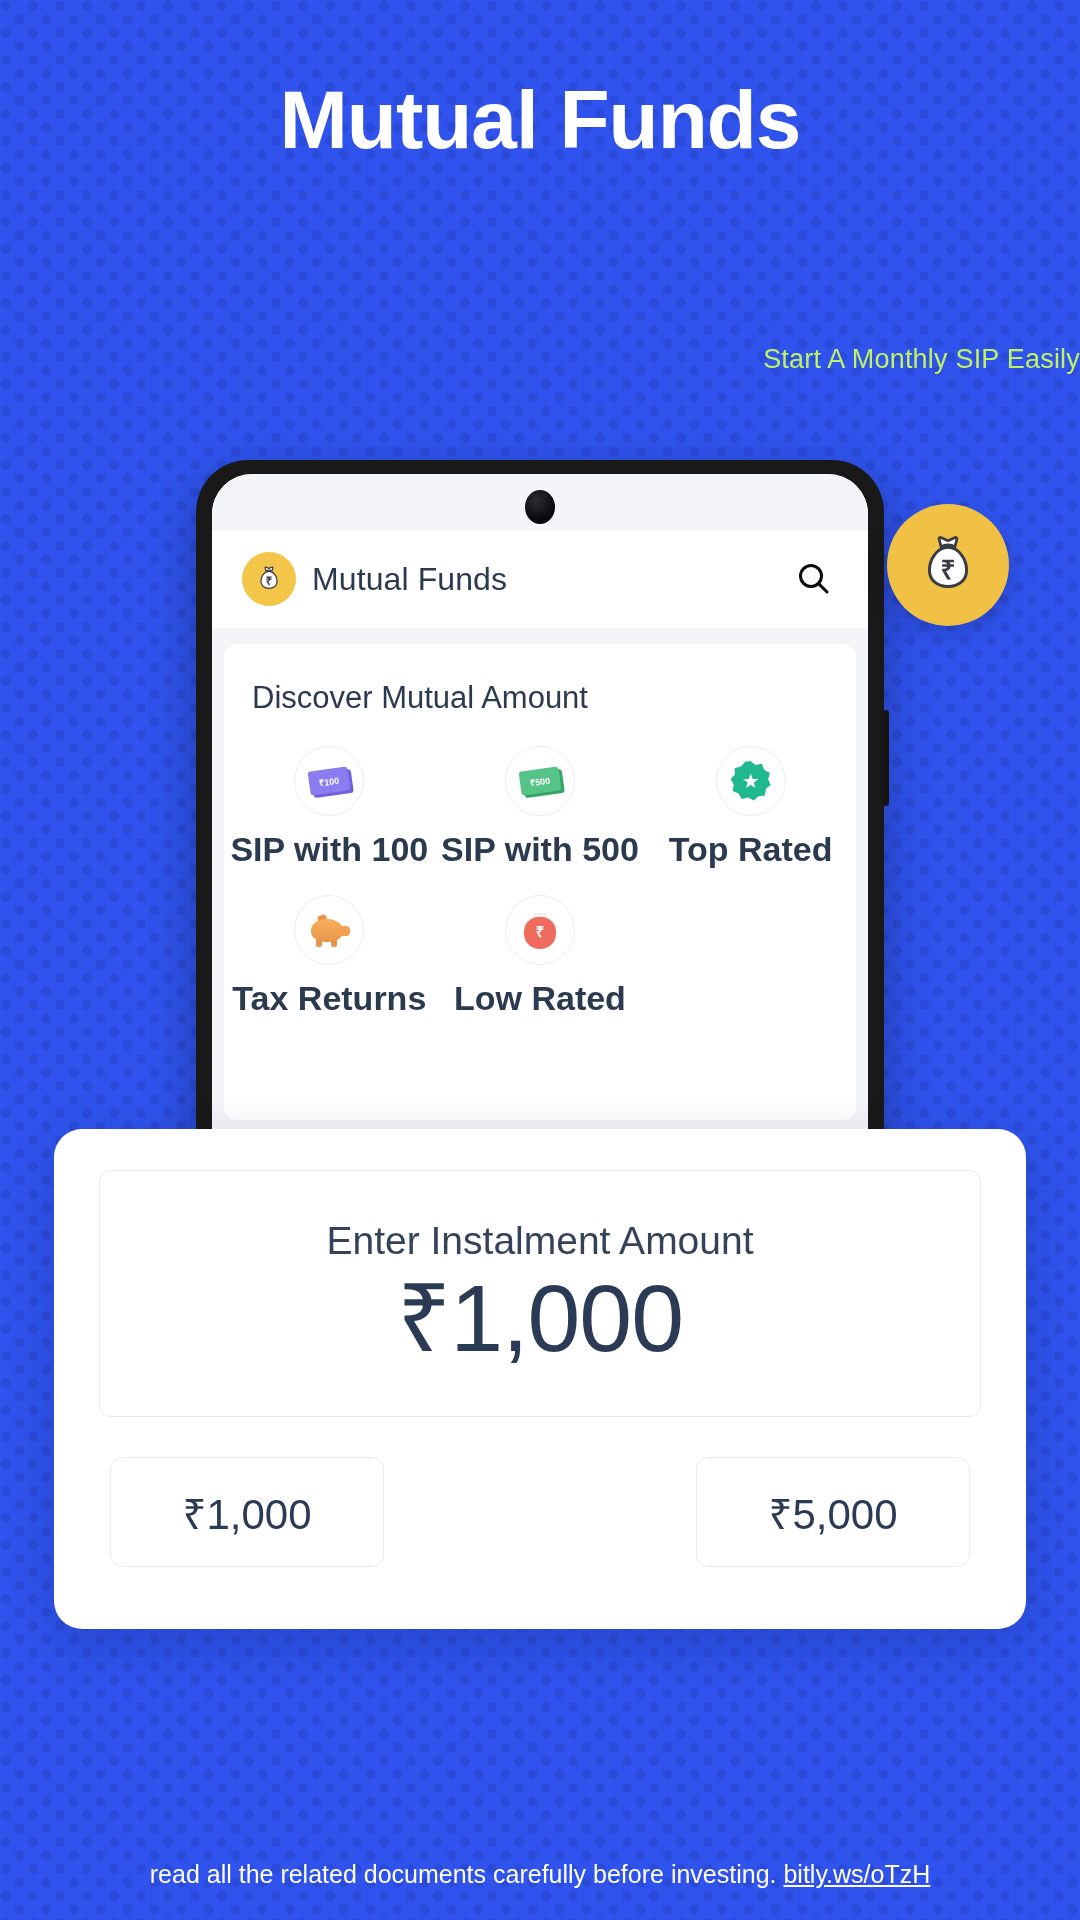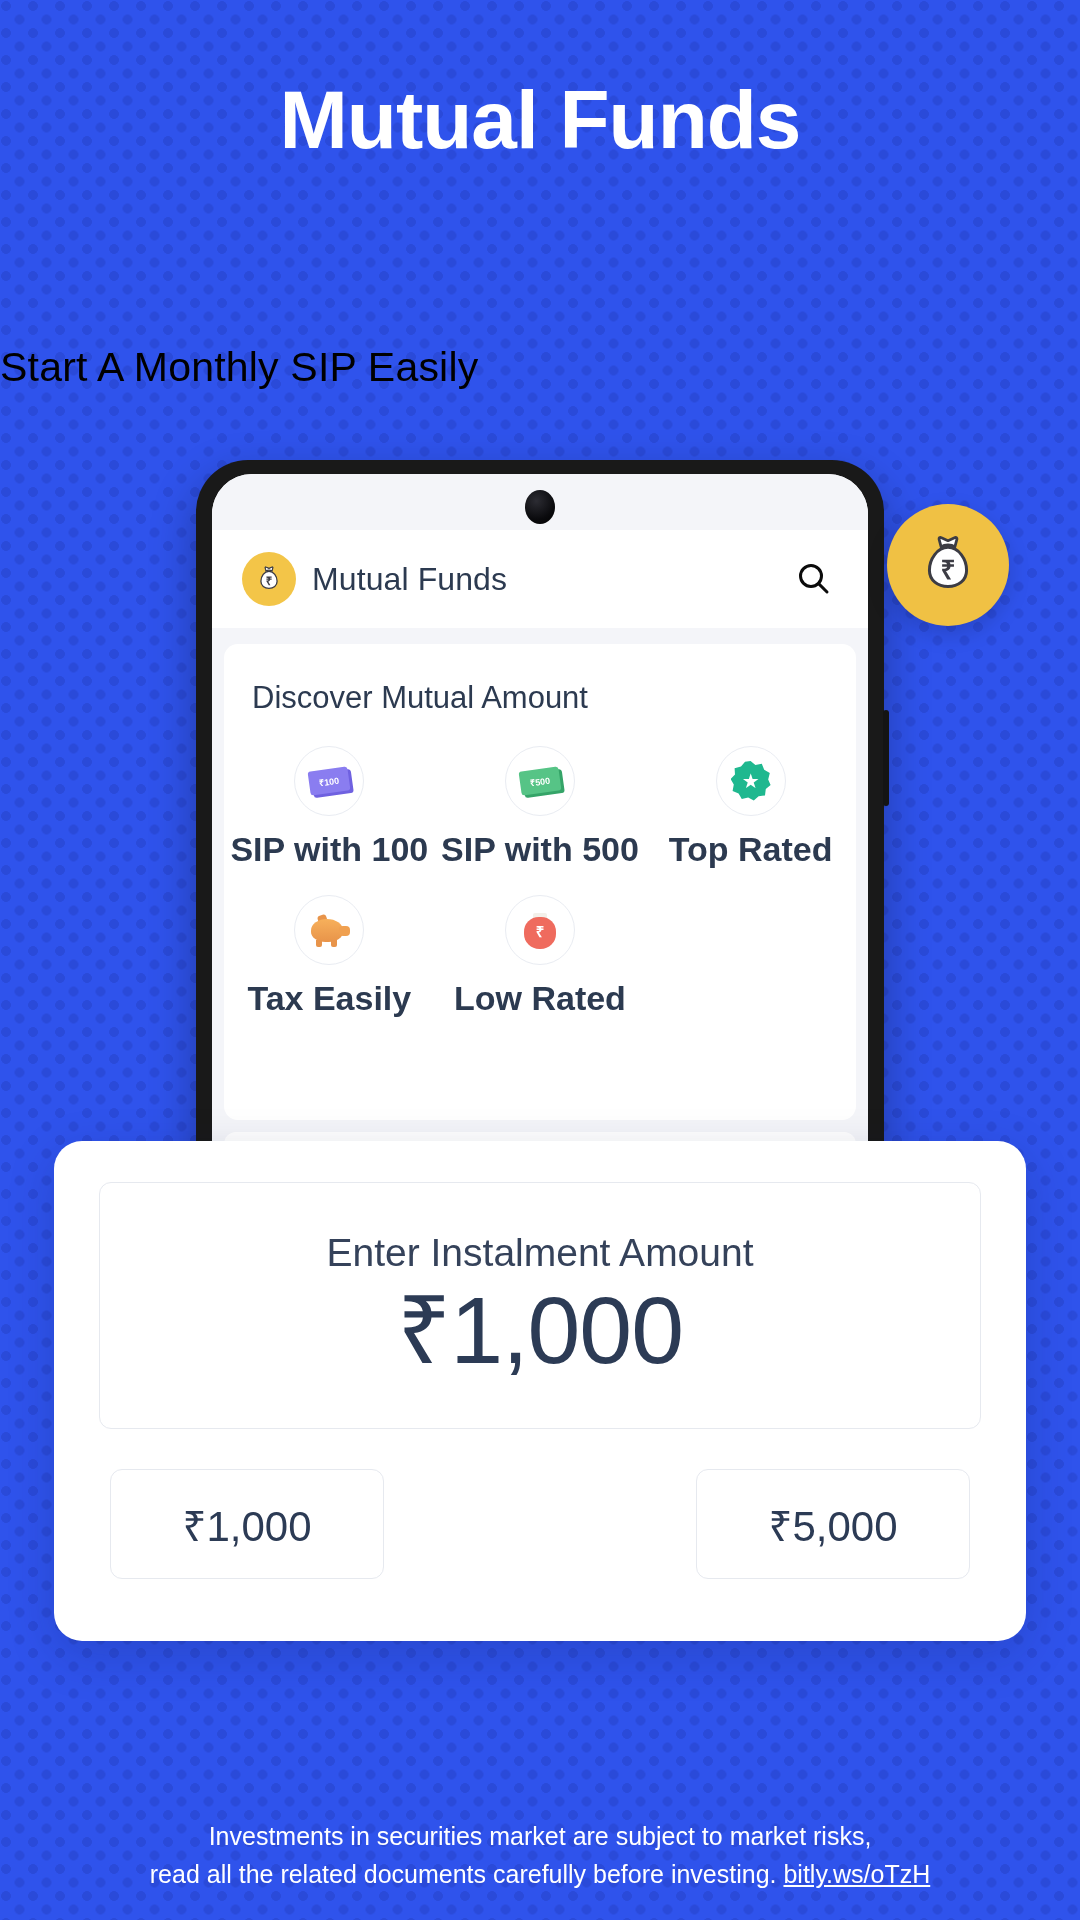--- a/index.html
+++ b/index.html
@@ -22,22 +22,22 @@
   
   #headline{
     position:absolute;left:0;right:0;top:72px;
     text-align:center;color:#ffffff;
     font-weight:bold;font-size:82px;line-height:1.18;
     letter-spacing:-1px;
   }
   #headline .ln{display:block;}
   #subhead{
     position:absolute;left:0;right:0;top:344px;
-    text-align:left;color:#000000;
-    font-size:41px;font-weight:400;letter-spacing:.2px;
+    text-align:right;color:#bef264;
+    font-size:27px;font-weight:400;letter-spacing:.2px;
   }
 
   
   #phone{
     position:absolute;left:196px;top:460px;
     width:688px;height:1010px;
     background:#191919;
     border-radius:52px;
     box-shadow:0 18px 46px rgba(0,0,0,.30);
   }
@@ -115,21 +115,20 @@
     position:absolute;left:887px;top:504px;width:122px;height:122px;border-radius:50%;
     background:#f0c144;display:flex;align-items:center;justify-content:center;
     box-shadow:0 8px 22px rgba(0,0,0,.16);
   }
 
   
   #sheet{
     position:absolute;left:54px;top:1129px;width:972px;height:500px;
     background:#ffffff;border-radius:28px;
     box-shadow:0 14px 48px rgba(10,20,60,.18);
-    margin-top:12px;
   }
   #amountbox{
     margin:41px 45px 0 45px;border:1.5px solid #e6e9ef;border-radius:12px;
     height:245px;display:flex;flex-direction:column;align-items:center;justify-content:center;
   }
   #amountlabel{font-size:39px;color:#35425a;font-weight:400;margin-bottom:6px;}
   #amountvalue{font-size:95px;color:#2c3b55;font-weight:400;letter-spacing:-1px;line-height:1.05;}
   #chips{display:flex;justify-content:space-between;margin:40px 56px 0 56px;}
   .chip{
     width:272px;height:108px;border:1.5px solid #e6e9ef;border-radius:12px;
@@ -213,21 +212,21 @@
         <div class="gitem">
           <div class="gcircle">
             <div class="piggy">
               <div class="ear"></div>
               <div class="body"></div>
               <div class="snout"></div>
               <div class="leg" style="left:7px"></div>
               <div class="leg" style="left:22px"></div>
             </div>
           </div>
-          <div class="glabel">Tax Easily</div>
+          <div class="glabel">Tax Returns</div>
         </div>
 
         <div class="gitem">
           <div class="gcircle">
             <div class="redbag">
               <div class="tie"></div>
               <div class="sack">
                   <span>₹</span>
                 </div>
             </div>
@@ -264,15 +263,15 @@
     <div id="amountlabel">Enter Instalment Amount</div>
     <div id="amountvalue">₹1,000</div>
   </div>
   <div id="chips">
     <div class="chip">₹1,000</div>
     <div class="chip">₹5,000</div>
   </div>
 </div>
 
 <div id="disclaimer">
-  <span>Investments in securities market are subject to market risks,</span><br>
+  <br>
   <span>read all the related  documents carefully before investing. </span><a href="#">bitly.ws/oTzH</a>
 </div>
 
 </body></html>

